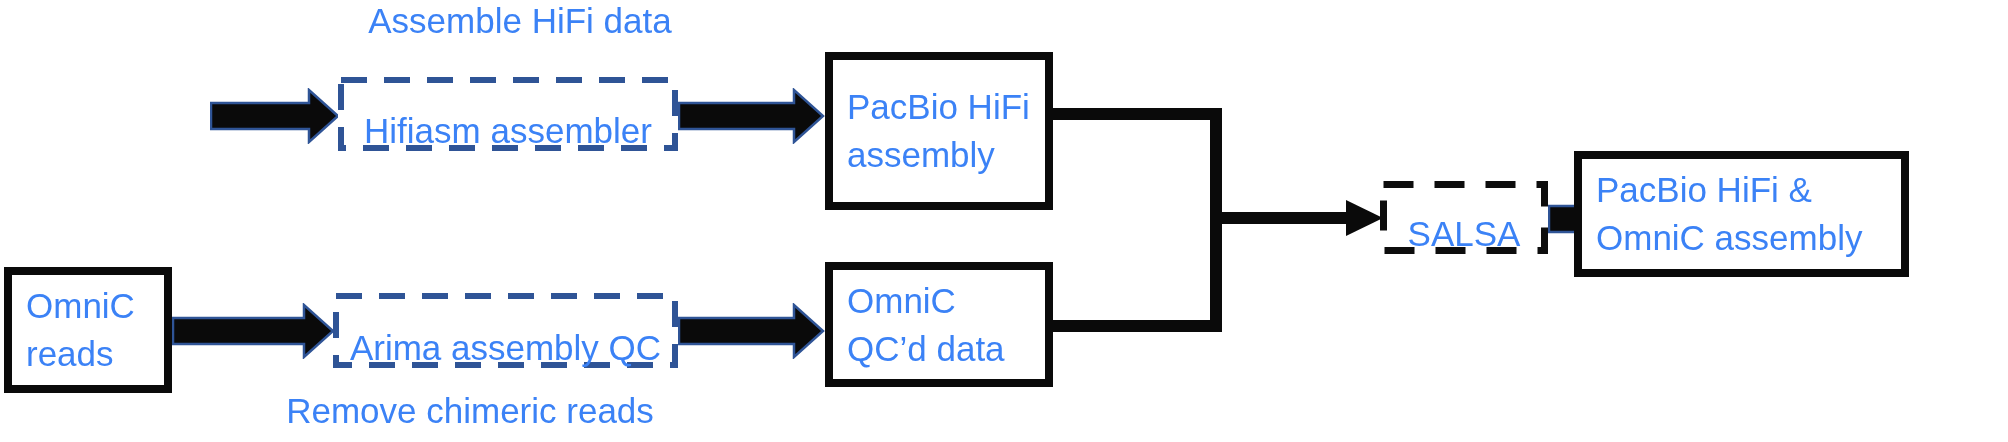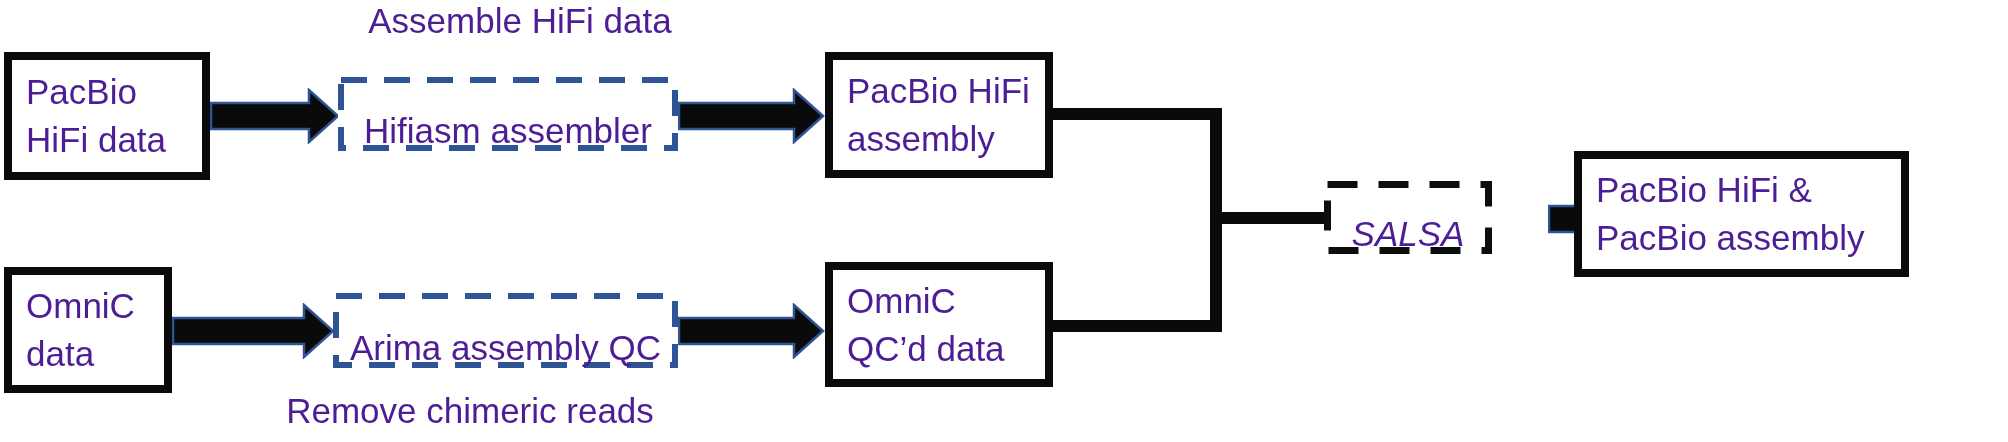--- a/index.html
+++ b/index.html
@@ -2,21 +2,21 @@
 <html><head>
 <meta charset="utf-8">
 <style>
   html, body { margin: 0; padding: 0; background: #ffffff; }
   #canvas {
     position: relative;
     width: 2008px;
     height: 442px;
     background: #ffffff;
     font-family: "Liberation Sans", sans-serif;
-    color: #4c1d95;
+    color: #3b82f6;
     overflow: hidden;
   }
 
   
   .solid-box {
     position: absolute;
     border: 8px solid #0a0a0a;
     background: #ffffff;
     box-sizing: border-box;
     display: flex;
@@ -67,48 +67,44 @@
   <svg class="connector" width="2008" height="442" viewBox="0 0 2008 442">
     <path d="M1053,114 L1216,114 L1216,326 L1053,326" fill="none" stroke="#0a0a0a" stroke-width="12"></path>
     <path d="M1216,218 L1346,218" fill="none" stroke="#0a0a0a" stroke-width="12"></path>
     <polygon points="1346,200 1383,218 1346,236" fill="#0a0a0a"></polygon>
   </svg>
 
   <div class="flow-label" style="left:350px; top:1px; width:340px;">Assemble HiFi data</div>
 
   <div class="flow-label" style="left:255px; top:391px; width:430px;">Remove chimeric reads</div>
 
-  <div class="solid-box" style="left:4px; top:52px; width:206px; height:128px;">
-    <span>PacBio</span>
-    <span class="line2">HiFi data</span>
-  </div>
 
   <svg class="arrow" style="left:210px; top:88px;" width="130" height="56" viewBox="0 0 130 56">
     <polygon points="1,15 99,15 99,2 128,28 99,54 99,41 1,41" fill="#0a0a0a" stroke="#2f5496" stroke-width="2.5"></polygon>
   </svg>
 
   <div class="dashed-box" style="left:338px; top:77px; width:340px; height:74px;">
     <svg class="frame" viewBox="0 0 340 74" preserveAspectRatio="none">
       <rect x="3" y="3" width="334" height="68" fill="none" stroke="#2f5496" stroke-width="6" stroke-dasharray="26 17"></rect>
     </svg>
     <span class="lbl">Hifiasm assembler</span>
   </div>
 
   <svg class="arrow" style="left:678px; top:88px;" width="147" height="56" viewBox="0 0 147 56">
     <polygon points="1,15 116,15 116,2 145,28 116,54 116,41 1,41" fill="#0a0a0a" stroke="#2f5496" stroke-width="2.5"></polygon>
   </svg>
 
-  <div class="solid-box" style="left:825px; top:52px; width:228px; height:126px;">
+  <div class="solid-box" style="left:825px; top:52px; width:228px; height:158px;">
     <span>PacBio HiFi</span>
     <span class="line2">assembly</span>
   </div>
 
   <div class="solid-box" style="left:4px; top:267px; width:168px; height:126px;">
     <span>OmniC</span>
-    <span class="line2">data</span>
+    <span class="line2">reads</span>
   </div>
 
   <svg class="arrow" style="left:172px; top:303px;" width="163" height="56" viewBox="0 0 163 56">
     <polygon points="1,15 132,15 132,2 161,28 132,54 132,41 1,41" fill="#0a0a0a" stroke="#2f5496" stroke-width="2.5"></polygon>
   </svg>
 
   <div class="dashed-box" style="left:333px; top:293px; width:345px; height:75px;">
     <svg class="frame" viewBox="0 0 345 75" preserveAspectRatio="none">
       <rect x="3" y="3" width="339" height="69" fill="none" stroke="#2f5496" stroke-width="6" stroke-dasharray="26 17"></rect>
     </svg>
@@ -117,29 +113,29 @@
 
   <svg class="arrow" style="left:678px; top:303px;" width="147" height="56" viewBox="0 0 147 56">
     <polygon points="1,15 116,15 116,2 145,28 116,54 116,41 1,41" fill="#0a0a0a" stroke="#2f5496" stroke-width="2.5"></polygon>
   </svg>
 
   <div class="solid-box" style="left:825px; top:262px; width:228px; height:125px;">
     <span>OmniC</span>
     <span class="line2">QC’d data</span>
   </div>
 
-  <div class="dashed-box" style="left:1324px; top:181px; width:168px; height:73px;font-style:italic;">
+  <div class="dashed-box" style="left:1380px; top:181px; width:168px; height:73px;">
     <svg class="frame" viewBox="0 0 168 73" preserveAspectRatio="none">
       <rect x="3.5" y="3.5" width="161" height="66" fill="none" stroke="#0d0d0d" stroke-width="7" stroke-dasharray="30 21"></rect>
     </svg>
     <span class="lbl">SALSA</span>
   </div>
 
   <svg class="arrow" style="left:1548px; top:191px;" width="124" height="56" viewBox="0 0 124 56">
     <polygon points="1,15 93,15 93,2 122,28 93,54 93,41 1,41" fill="#0a0a0a" stroke="#2f5496" stroke-width="2.5"></polygon>
   </svg>
 
   <div class="solid-box" style="left:1574px; top:151px; width:335px; height:126px;">
     <span>PacBio HiFi &amp;</span>
-    <span class="line2">PacBio assembly</span>
+    <span class="line2">OmniC assembly</span>
   </div>
 
 </div>
 
 </body></html>

